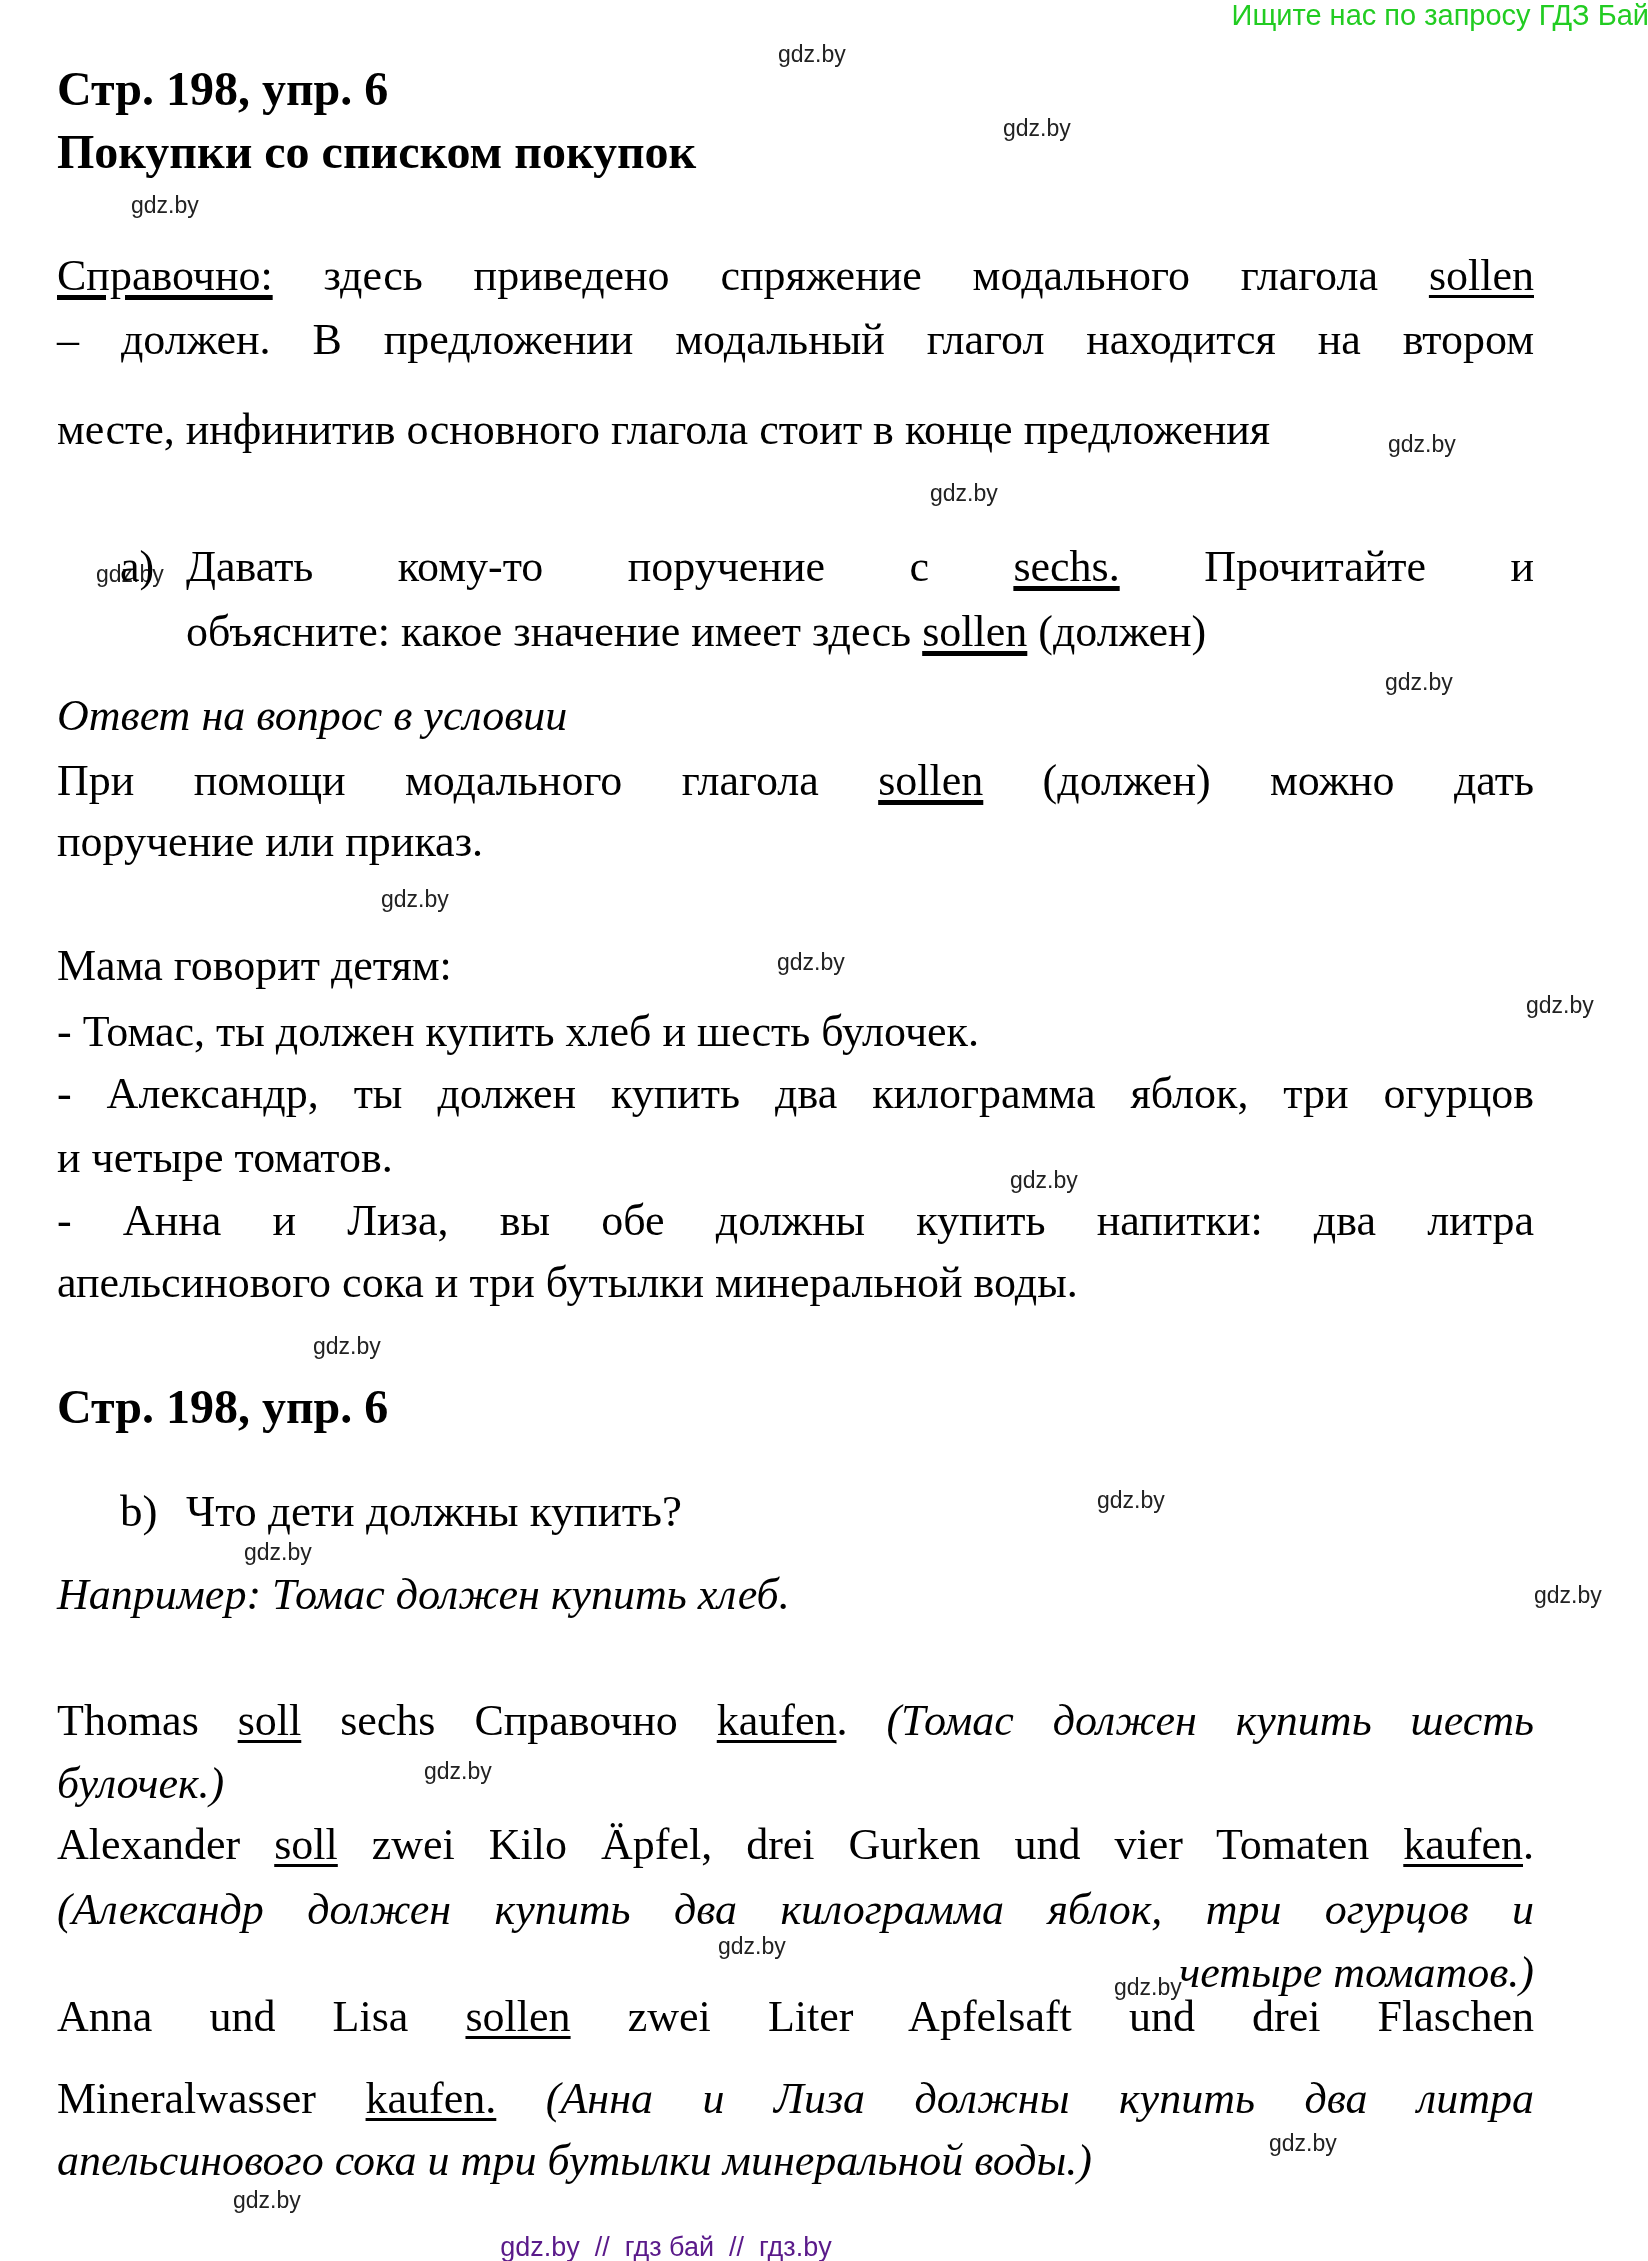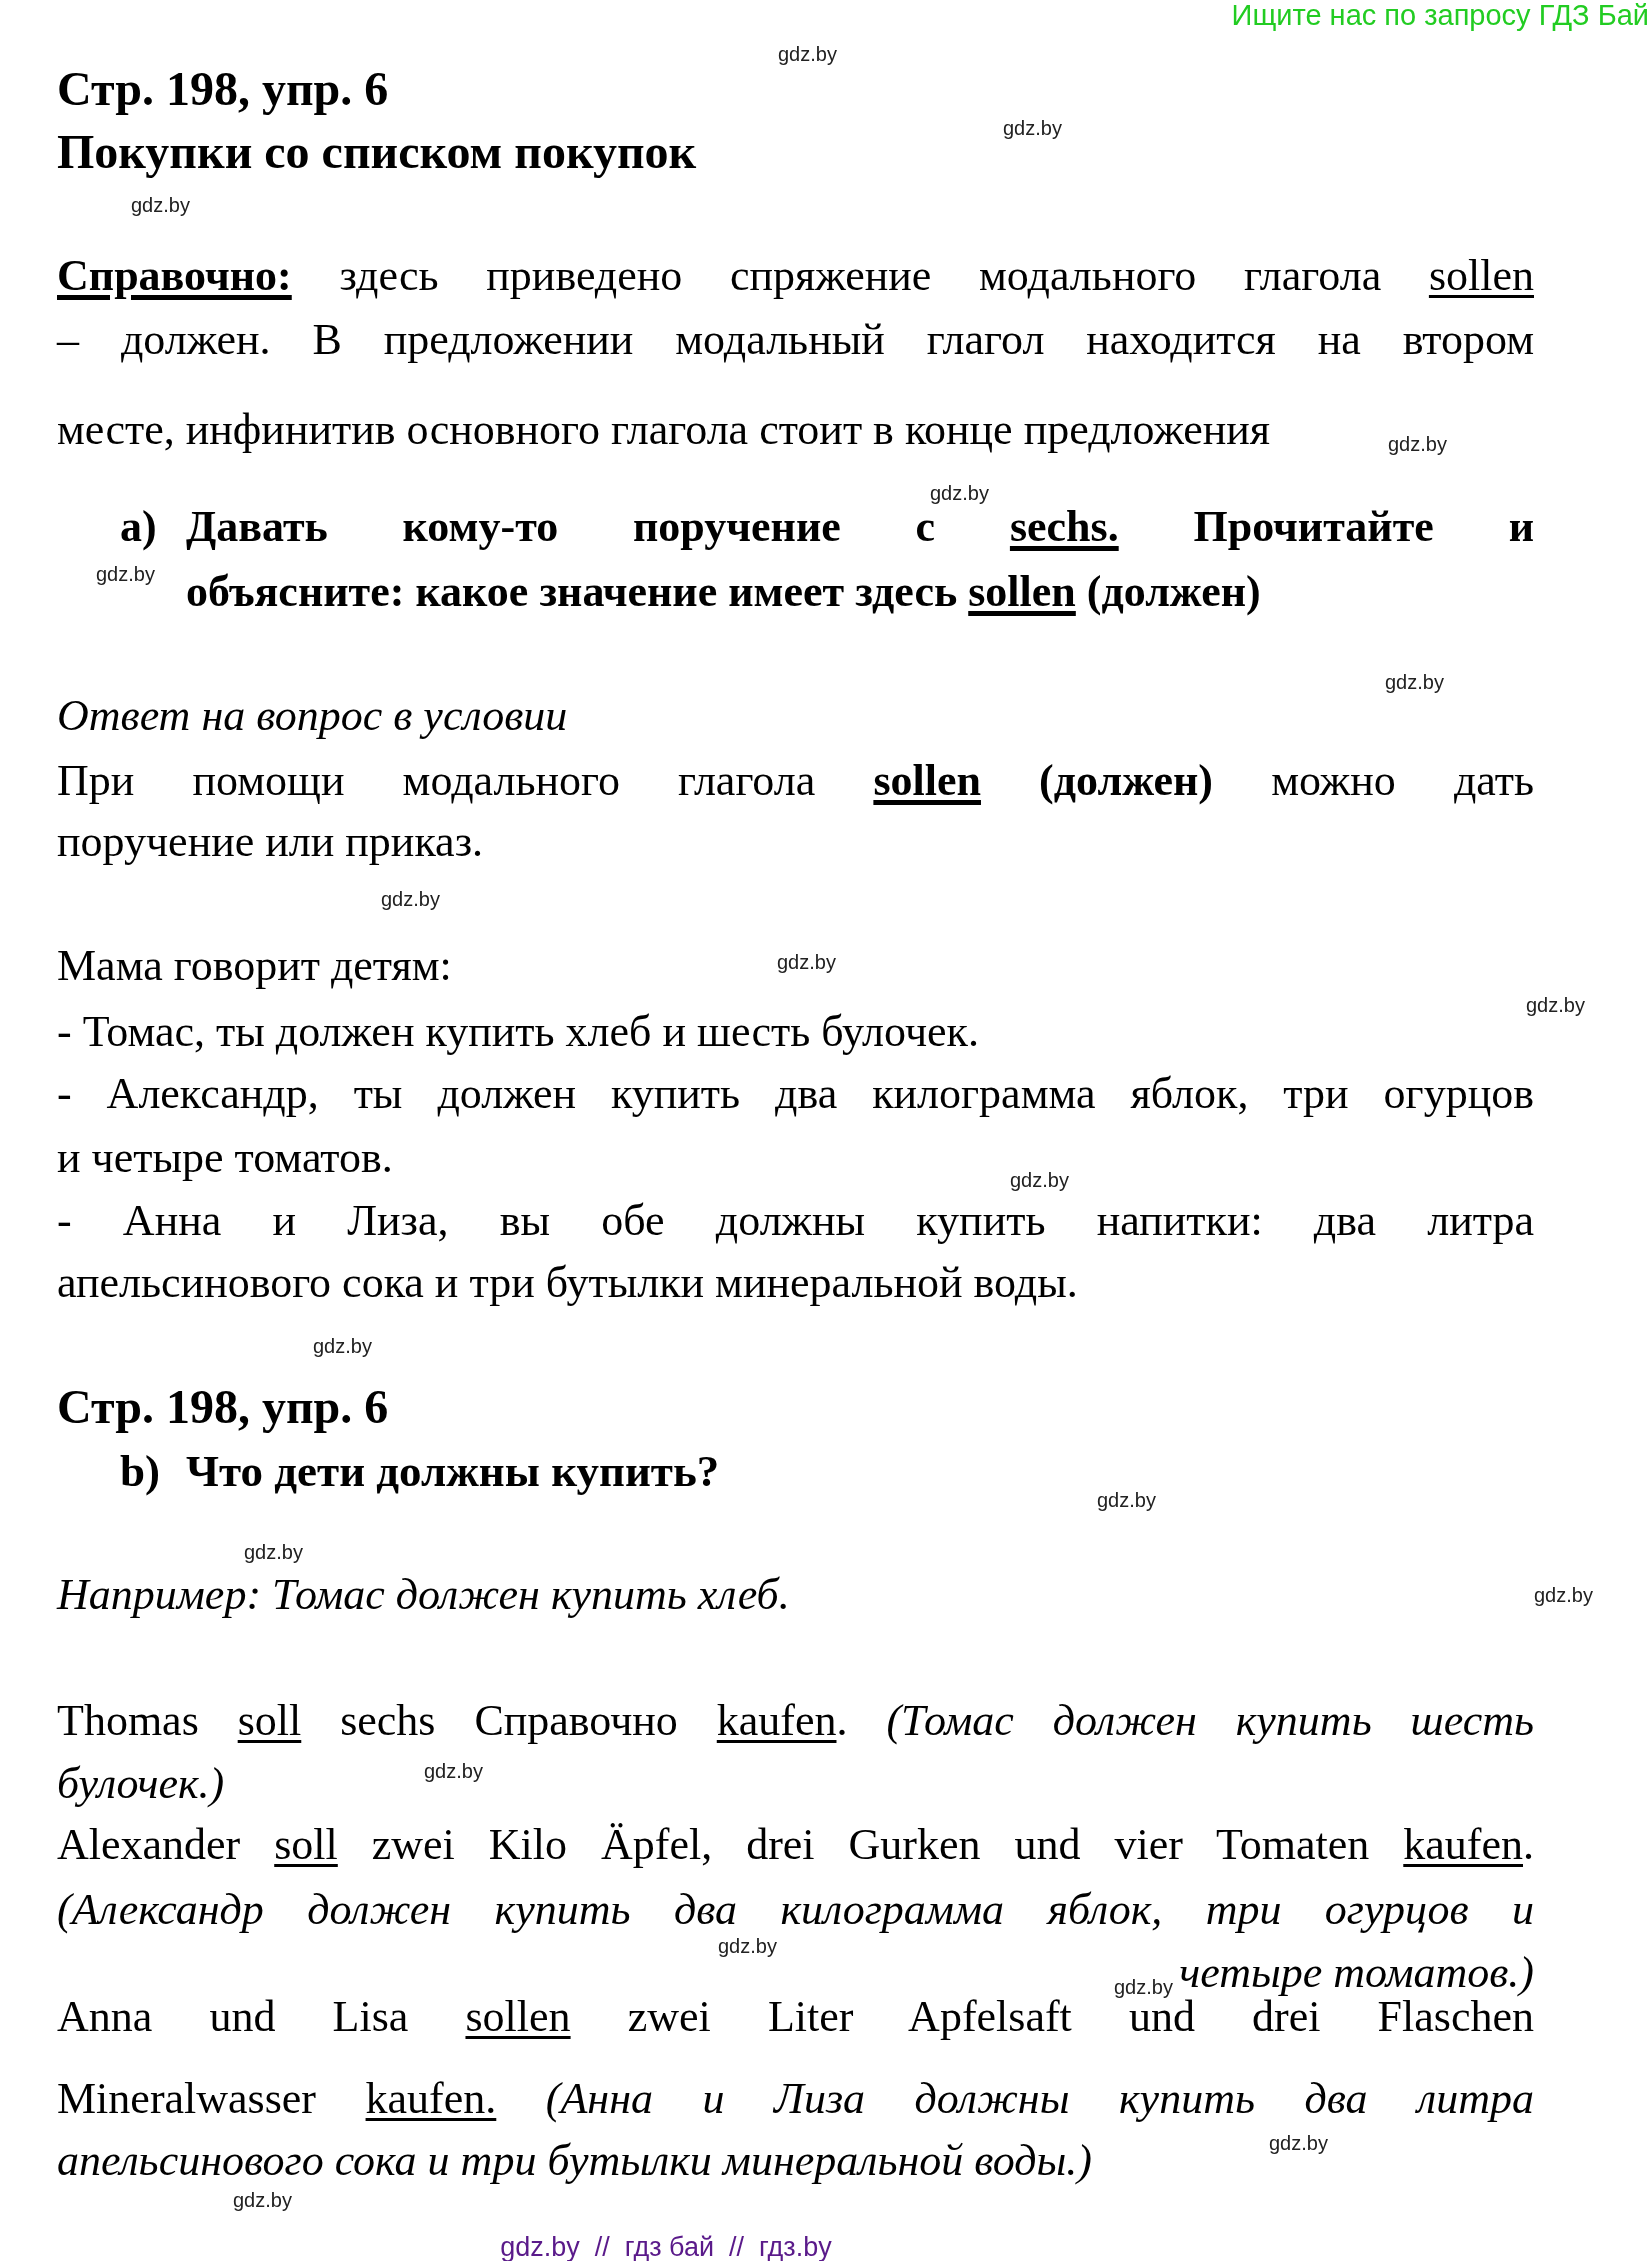--- a/index.html
+++ b/index.html
@@ -1,25 +1,25 @@
 <!DOCTYPE html>
 <html style="font-size:14px"><head>
 <meta charset="utf-8">
 <style>
   html, body { margin:0; padding:0; background:#fff; }
   body { width:1649px; height:2261px; position:relative; overflow:hidden;
          font-family:"Liberation Serif", "DejaVu Serif", serif; color:#000; }
   .line { position:absolute; left:57px; width:1477px; font-size:44px; line-height:52px; }
   .just { text-align:justify; text-align-last:justify; }
-  .b { font-weight:bold; }
+  .b { font-weight:normal;margin-top:40px; }
   .i { font-style:italic; }
   .u { text-decoration:underline; text-decoration-thickness:2.6px; text-underline-offset:5.2px; }
   .ub { text-decoration:underline; text-decoration-thickness:5.2px; text-underline-offset:5.2px; }
   .wm { position:absolute; font-family:"Liberation Sans", "DejaVu Sans", sans-serif;
-        font-size:20px; color:#222; white-space:nowrap; line-height:30px; }
+        font-size:23px; color:#222; white-space:nowrap; line-height:30px; }
   .banner { position:absolute; top:0; left:0; width:1649px; text-align:right;
             font-family:"Liberation Sans", sans-serif; font-size:29px; line-height:31px; }
   .footer { position:absolute; top:2232px; left:0; width:1332px; text-align:center;
             font-family:"Liberation Sans", sans-serif; font-size:27px; line-height:30px; }
   .title { position:absolute; left:57px; font-size:48px; font-weight:bold; line-height:52px; white-space:nowrap; }
 </style>
 </head>
 <body>
 
 <div class="banner" style="color:#22cc22;">Ищите нас по запросу ГДЗ Бай</div>

